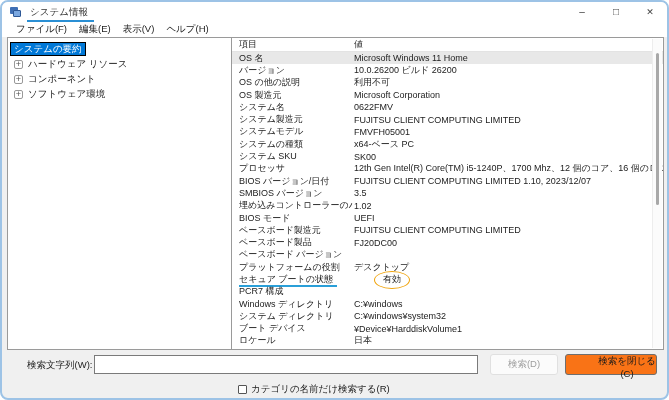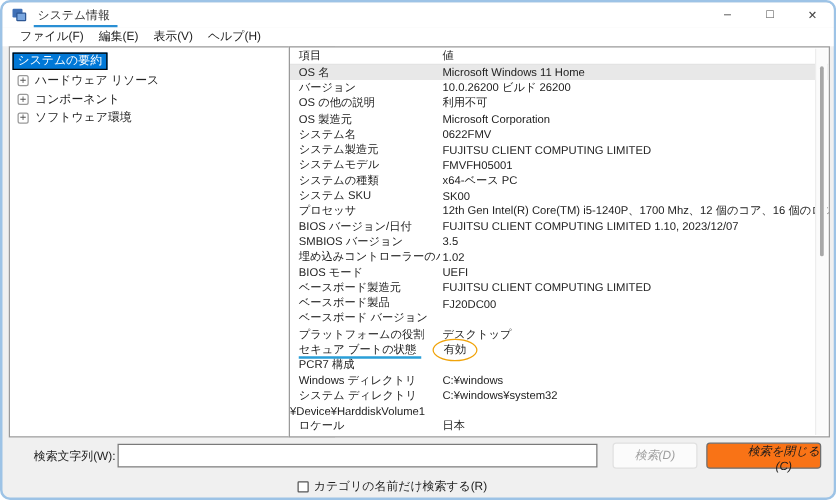--- a/index.html
+++ b/index.html
@@ -30,30 +30,30 @@
   .expander { display:inline-block; width:9px; height:9px; border:1px solid #999; border-radius:2px; color:#555; font-size:9px; line-height:7px; text-align:center; margin-right:5px; background:#fff; }
   .tree-label { font-size:9.5px; color:#222; white-space:nowrap; }
   .table-panel { position:absolute; left:229px; top:35px; width:433px; height:313px; background:#fff; border:1px solid #9a9a9a; overflow:hidden; }
   .thead { display:flex; height:14px; align-items:center; border-bottom:1px solid #e3e3e3; }
   .col-item { width:122px; padding-left:7px; font-size:9px; color:#222; }
   .col-value { flex:1; font-size:9px; color:#222; }
   .trow { display:flex; height:12.3px; align-items:center; }
   .trow.selected { background:#e8e8e8; }
   .cell-item { width:122px; padding-left:7px; font-size:9px; color:#222; white-space:nowrap; overflow:hidden; }
   .cell-value { flex:1; font-size:9px; color:#222; white-space:nowrap; overflow:hidden; padding-right:14px; }
-  .trow.annotated { overflow:visible; }
+  .trow.annotated { overflow:visible;gap:28px; }
   .trow.annotated .cell-item, .trow.annotated .cell-value { overflow:visible; }
   .trow.annotated .item-text { border-bottom:2px solid #2a9fd8; padding-right:4px; padding-bottom:1px; }
   .trow.annotated .value-text { display:inline-block; border:1.5px solid #f0a30a; border-radius:50%; padding:1px 8px 2px 8px; margin:-4px 0 -4px -8px; }
   .vscroll { position:absolute; top:1px; right:1px; bottom:1px; width:10px; background:#fbfbfb; border-left:1px solid #ededed; }
   .vthumb { position:absolute; top:14px; right:3px; width:3px; height:152px; background:#a8a8a8; border-radius:2px; }
   
   .search-label { position:absolute; left:25px; top:357px; font-size:9.5px; color:#222; }
   .search-input { position:absolute; left:92px; top:353px; width:384px; height:19px; border:1px solid #7a7a7a; background:#fff; font-size:10px; padding:0 4px; font-family:"Liberation Sans","DejaVu Sans",sans-serif; }
-  .btn { position:absolute; top:352px; height:21px; font-size:9.5px; border-radius:3px; font-family:"Liberation Sans","DejaVu Sans",sans-serif;font-style:italic; }
+  .btn { position:absolute; top:352px; height:21px; font-size:9.5px; border-radius:3px; font-family:"Liberation Sans","DejaVu Sans",sans-serif; }
   .btn-find { left:488px; width:68px; background:#fbfbfb; border:1px solid #e0e0e0; color:#9e9e9e; }
   .btn-close { left:563px; width:92px; background:#f97316; border:1px solid #6e6e6e; color:#1a1a1a;padding-left:32px; }
   .check { position:absolute; top:381px; display:flex; align-items:center; font-size:9.5px; color:#222; }
   .check-1 { left:33px;margin-top:40px; } .check-2 { left:236px; }
   .checkbox-box { display:inline-block; width:9px; height:9px; border:1px solid #555; background:#fff; margin-right:4px; border-radius:1px; }
 </style>
 </head>
 <body>
 
 <div class="frame">
@@ -215,20 +215,21 @@
           <span class="cell-item"><span class="item-text">Windows ディレクトリ</span></span>
           <span class="cell-value"><span class="value-text">C:¥windows</span></span>
         </div>
 
         <div class="trow">
           <span class="cell-item"><span class="item-text">システム ディレクトリ</span></span>
           <span class="cell-value"><span class="value-text">C:¥windows¥system32</span></span>
         </div>
 
         <div class="trow">
+          <span class="cell-item"><span class="item-text">ブート デバイス</span></span>
           <span class="cell-value"><span class="value-text">¥Device¥HarddiskVolume1</span></span>
         </div>
 
         <div class="trow">
           <span class="cell-item"><span class="item-text">ロケール</span></span>
           <span class="cell-value"><span class="value-text">日本</span></span>
         </div>
       </div>
     <div class="vscroll">
       <div class="vthumb"></div>

